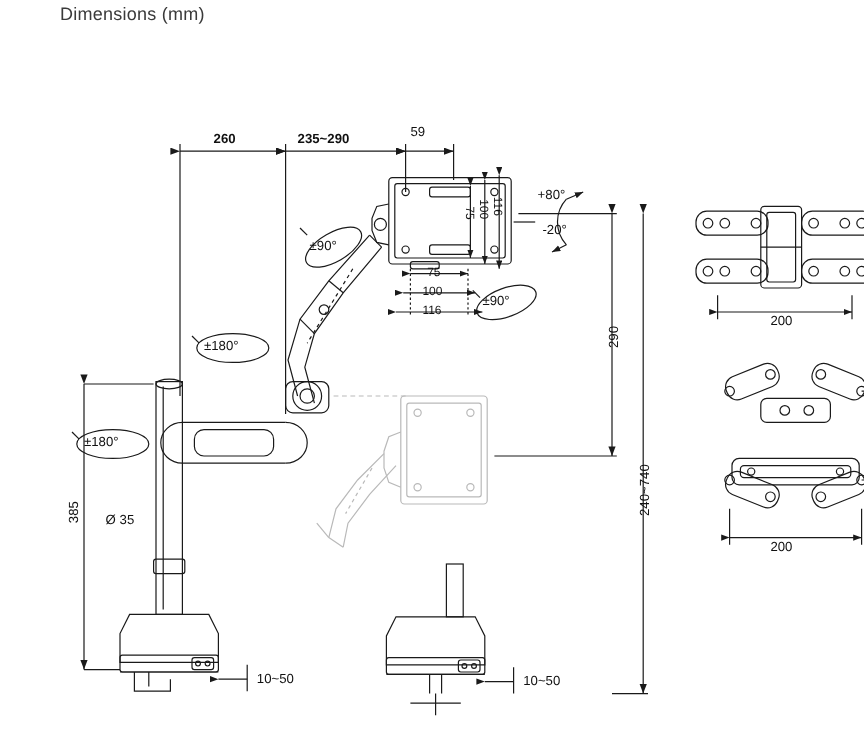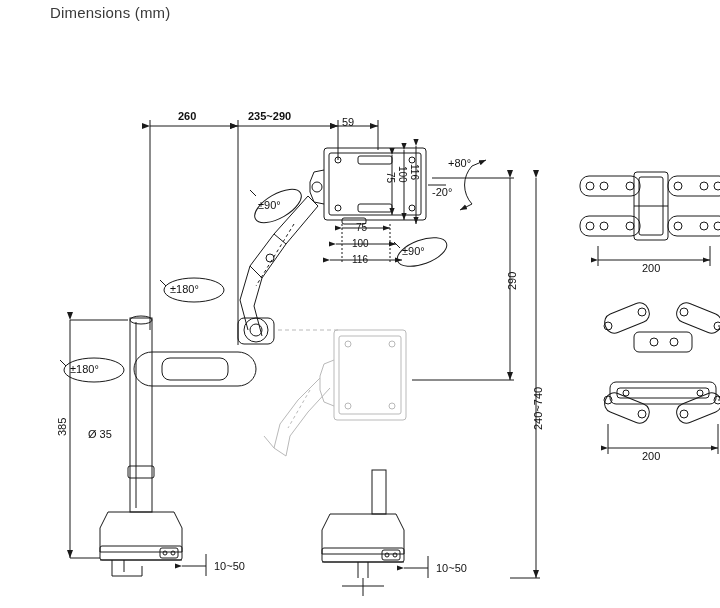--- a/index.html
+++ b/index.html
@@ -246,32 +246,32 @@
         <line x1="676" y1="326" x2="706" y2="326"></line>
         <line x1="676" y1="400" x2="706" y2="400"></line>
         <line x1="700" y1="326" x2="700" y2="400" marker-start="url(#ahs)" marker-end="url(#ahs)"></line>
       </g>
 
     </g>
   </svg>
 
   <div class="lbl" style="left:136px;top:110px;font-weight:bold;">260</div>
   <div class="lbl" style="left:206px;top:110px;font-weight:bold;">235~290</div>
-  <div class="lbl" style="left:300px;top:116px;">59</div>
+  <div class="lbl" style="left:300px;top:104px;">59</div>
 
   <div class="lbl sm v" style="left:354px;top:172px;transform:rotate(90deg);">75</div>
   <div class="lbl sm v" style="left:366px;top:166px;transform:rotate(90deg);">100</div>
   <div class="lbl sm v" style="left:378px;top:164px;transform:rotate(90deg);">116</div>
 
   <div class="lbl sm" style="left:314px;top:222px;">75</div>
   <div class="lbl sm" style="left:310px;top:238px;">100</div>
   <div class="lbl sm" style="left:310px;top:254px;">116</div>
 
   <div class="lbl" style="left:406px;top:157px;">+80°</div>
-  <div class="lbl" style="left:390px;top:186px;">-20°</div>
+  <div class="lbl" style="left:410px;top:186px;">-20°</div>
 
   <div class="lbl" style="left:216px;top:199px;">±90°</div>
   <div class="lbl" style="left:360px;top:245px;">±90°</div>
   <div class="lbl" style="left:128px;top:283px;">±180°</div>
   <div class="lbl" style="left:28px;top:363px;">±180°</div>
 
   <div class="lbl" style="left:14px;top:436px;transform:rotate(-90deg);transform-origin:0 0;">385</div>
   <div class="lbl" style="left:46px;top:428px;">Ø 35</div>
 
   <div class="lbl" style="left:464px;top:290px;transform:rotate(-90deg);transform-origin:0 0;">290</div>

